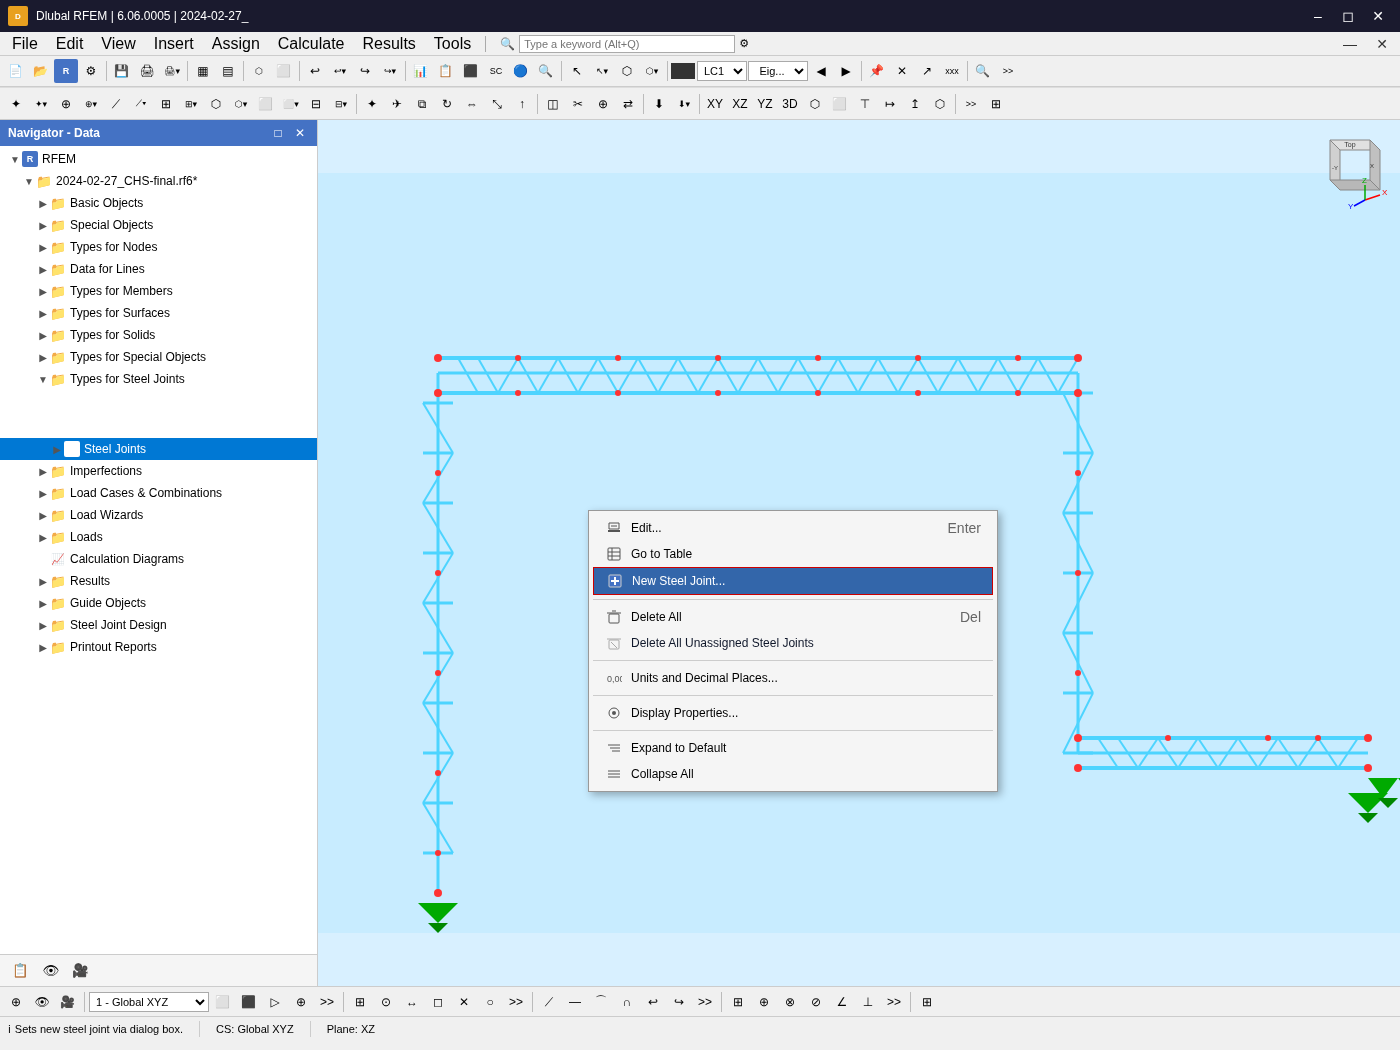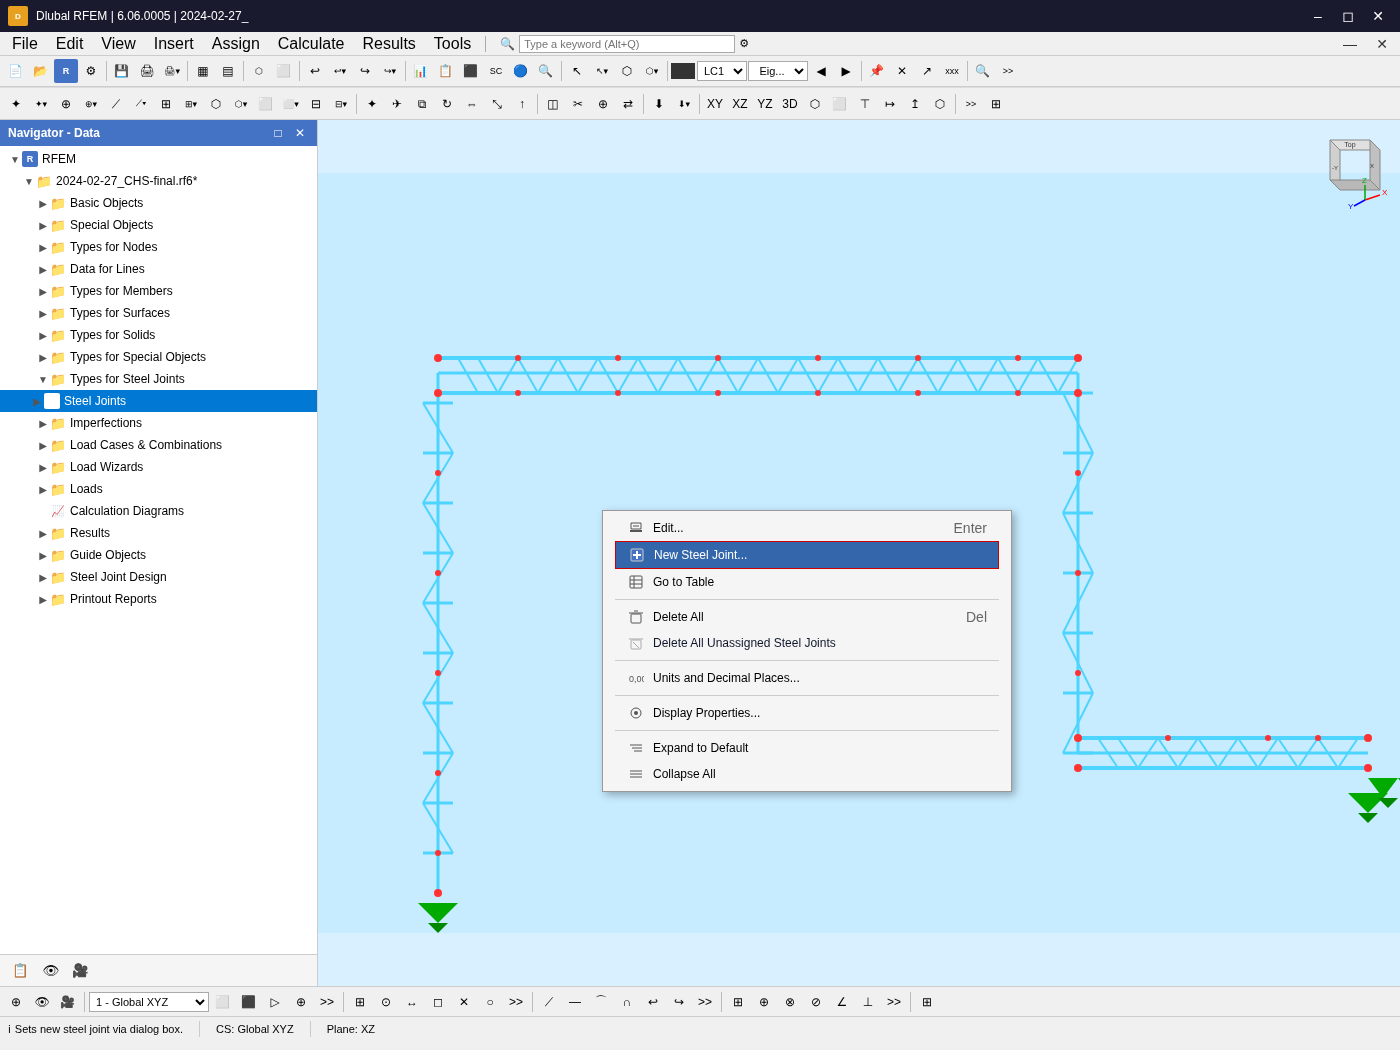--- a/index.html
+++ b/index.html
@@ -144,21 +144,21 @@
     .tree-item.selected .tree-icon { filter: brightness(10); }
     .tree-toggle { width: 14px; height: 14px; display: flex; align-items: center; justify-content: center; font-size: 10px; color: #555; flex-shrink: 0; }
     .tree-toggle.open::before { content: '▼'; }
     .tree-toggle.closed::before { content: '▶'; }
     .tree-toggle.leaf::before { content: ''; }
     .tree-icon { width: 16px; height: 16px; margin-right: 4px; flex-shrink: 0; display: flex; align-items: center; justify-content: center; }
     .folder-icon { color: #e8a020; font-size: 13px; }
     .tree-label { font-size: 12px; white-space: nowrap; }
     .indent-1 { padding-left: 22px; }
     .indent-2 { padding-left: 36px; }
-    .indent-3 { padding-left: 30px; }
+    .indent-3 { padding-left: 50px; margin-top: 48px; }
 
     
     .navigator-bottom {
       border-top: 1px solid #ccc;
       height: 32px;
       display: flex;
       align-items: center;
       padding: 0 8px;
       gap: 4px;
       background: #f5f5f5;
@@ -183,28 +183,28 @@
       position: absolute;
       top: 10px;
       right: 10px;
       width: 80px;
       height: 80px;
     }
 
     
     .context-menu {
       position: absolute;
-      left: 284px;
+      left: 270px;
       top: 390px;
       width: 410px;
       background: #f5f5f5;
       border: 1px solid #999;
       box-shadow: 3px 3px 8px rgba(0,0,0,0.3);
       z-index: 100;
-      padding: 4px 12px;
+      padding: 4px 4px;
     }
     .ctx-item {
       display: flex;
       align-items: center;
       padding: 4px 12px;
       cursor: pointer;
       min-height: 26px;
       gap: 8px;
     }
     .ctx-item.highlighted { background: #0078d4; color: white; border: 1px solid #cc0000; }
@@ -736,41 +736,41 @@
           <svg width="16" height="16" viewBox="0 0 16 16">
               <rect x="2" y="10" width="12" height="2" fill="#555"></rect>
               <polygon points="3,3 13,3 13,9 3,9" fill="none" stroke="#555" stroke-width="1"></polygon>
               <line x1="5" y1="6" x2="11" y2="6" stroke="#555" stroke-width="1"></line>
             </svg>
         </div>
         <span class="ctx-label">Edit...</span>
         <span class="ctx-shortcut">Enter</span>
       </div>
 
-      <div class="ctx-item highlighted" style="background:#3366aa; color:white;">
-        <div class="ctx-icon">
-          <svg width="16" height="16" viewBox="0 0 16 16">
-              <rect x="2" y="2" width="12" height="12" rx="1" fill="#4472c4" stroke="#ccc" stroke-width="1"></rect>
-              <line x1="8" y1="4" x2="8" y2="12" stroke="white" stroke-width="2"></line>
-              <line x1="4" y1="8" x2="12" y2="8" stroke="white" stroke-width="2"></line>
-            </svg>
-        </div>
-        <span class="ctx-label">New Steel Joint...</span>
-      </div>
-
       <div class="ctx-item">
         <div class="ctx-icon">
           <svg width="16" height="16" viewBox="0 0 16 16">
               <rect x="2" y="2" width="12" height="12" rx="1" fill="none" stroke="#555" stroke-width="1"></rect>
               <line x1="2" y1="6" x2="14" y2="6" stroke="#555" stroke-width="1"></line>
               <line x1="2" y1="10" x2="14" y2="10" stroke="#555" stroke-width="1"></line>
               <line x1="6" y1="2" x2="6" y2="14" stroke="#555" stroke-width="1"></line>
             </svg>
         </div>
         <span class="ctx-label">Go to Table</span>
+      </div>
+
+      <div class="ctx-item highlighted" style="background:#3366aa; color:white;">
+        <div class="ctx-icon">
+          <svg width="16" height="16" viewBox="0 0 16 16">
+              <rect x="2" y="2" width="12" height="12" rx="1" fill="#4472c4" stroke="#ccc" stroke-width="1"></rect>
+              <line x1="8" y1="4" x2="8" y2="12" stroke="white" stroke-width="2"></line>
+              <line x1="4" y1="8" x2="12" y2="8" stroke="white" stroke-width="2"></line>
+            </svg>
+        </div>
+        <span class="ctx-label">New Steel Joint...</span>
       </div>
 
       <div class="ctx-separator"></div>
 
       <div class="ctx-item">
         <div class="ctx-icon">
           <svg width="16" height="16" viewBox="0 0 16 16">
               <rect x="3" y="5" width="10" height="9" rx="1" fill="none" stroke="#555" stroke-width="1"></rect>
               <line x1="1" y1="4" x2="15" y2="4" stroke="#555" stroke-width="1"></line>
               <line x1="6" y1="2" x2="10" y2="2" stroke="#555" stroke-width="1"></line>

